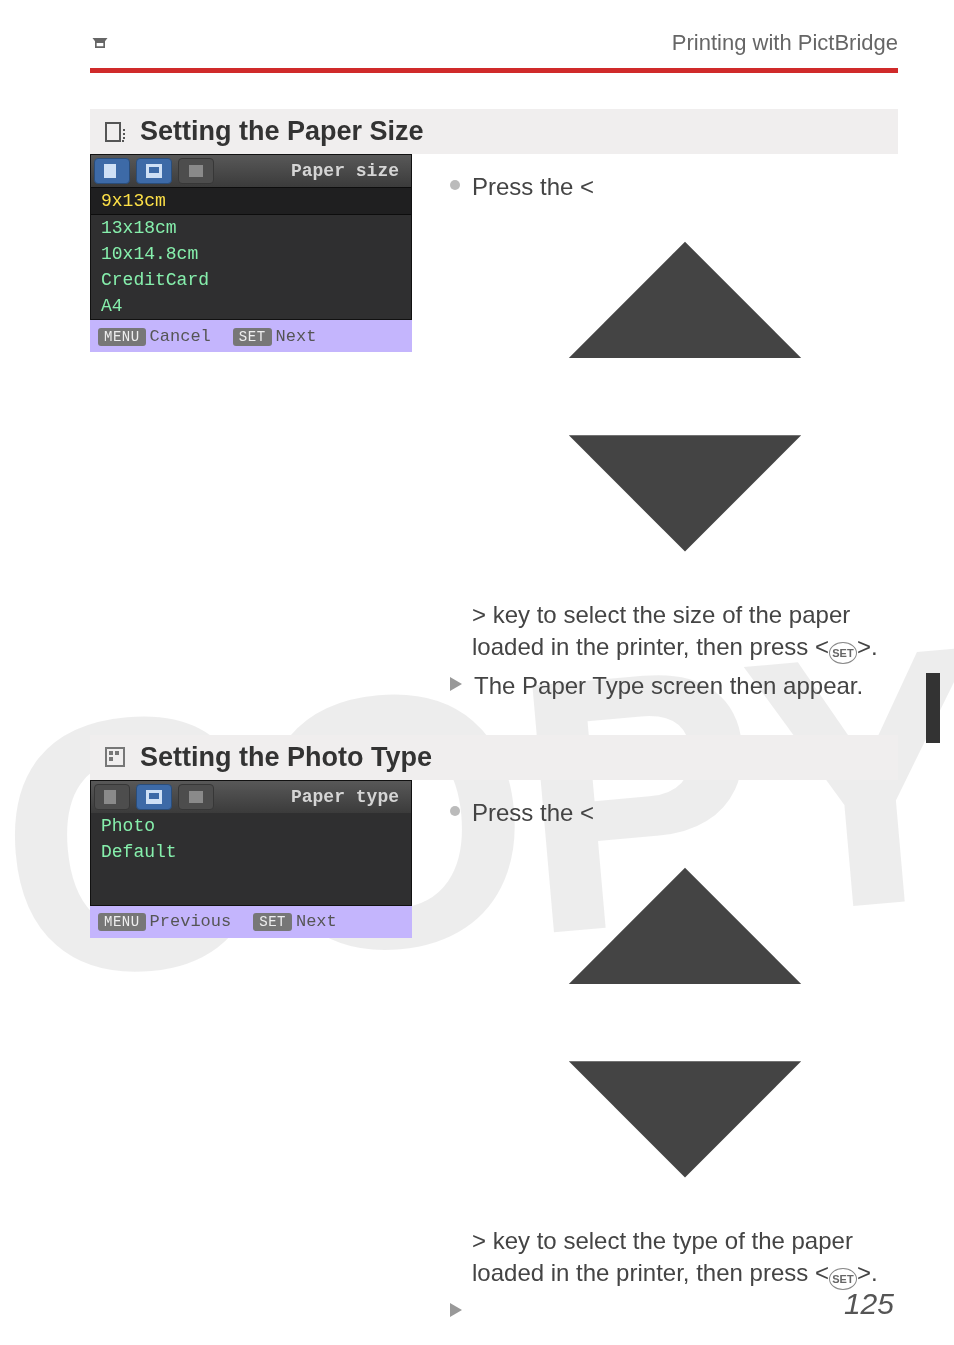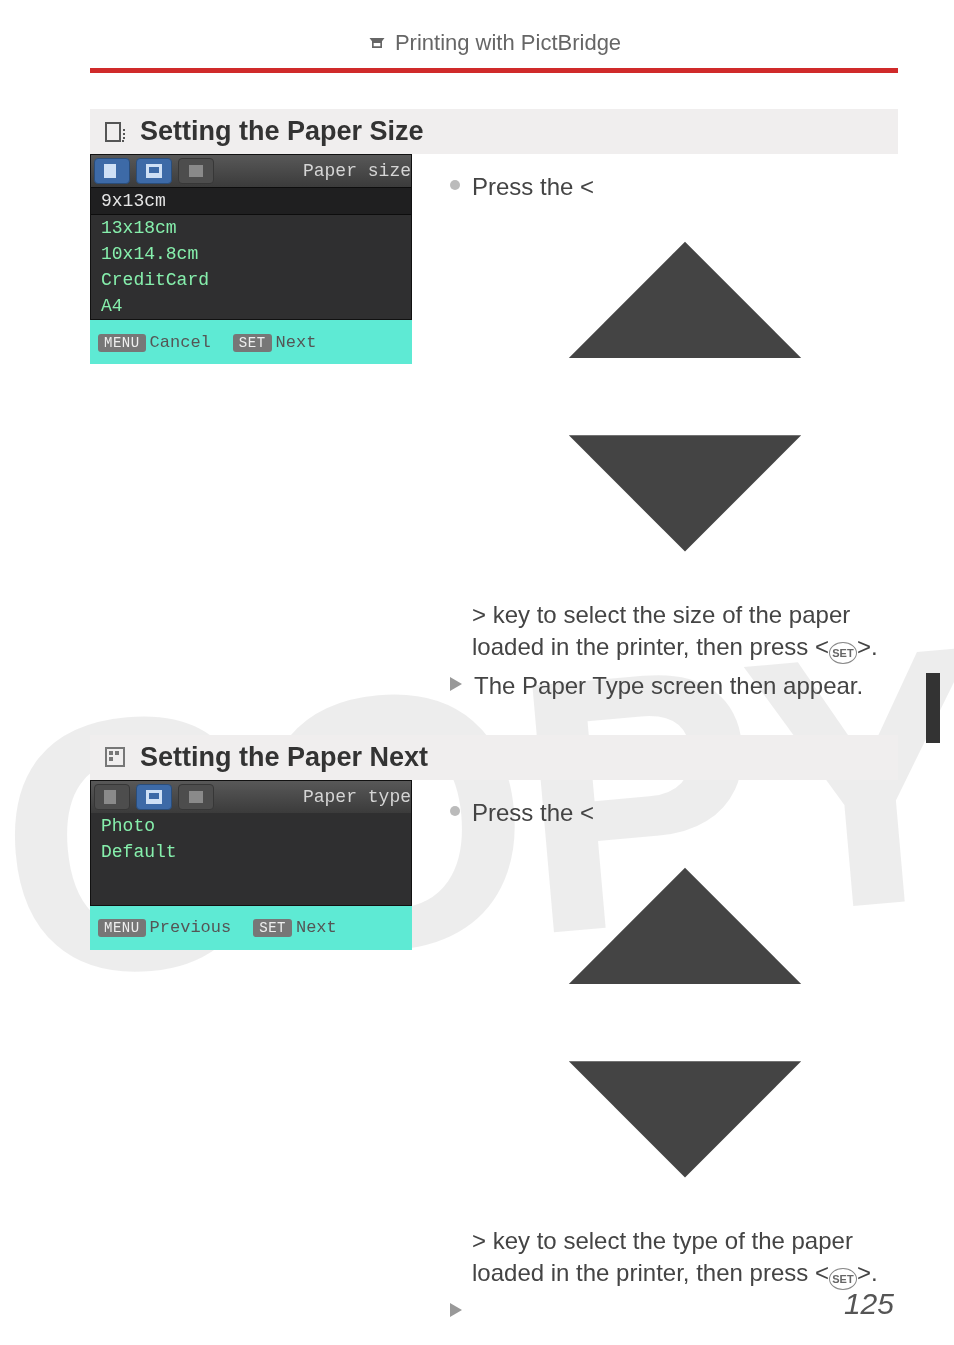--- a/index.html
+++ b/index.html
@@ -1,42 +1,42 @@
 <!DOCTYPE html>
 <html><head>
   <meta charset="utf-8">
   <style>
     * { margin: 0; padding: 0; box-sizing: border-box; }
     body { font-family: Arial, Helvetica, sans-serif; background: #fff; color: #222; width: 954px; height: 1345px; position: relative; }
     .watermark { position: absolute; inset: 0; z-index: 0; opacity: 0.1; pointer-events: none; display: flex; justify-content: center; align-items: center; overflow: hidden; }
     .watermark span { font-size: 360px; font-weight: 700; color: #555; transform: rotate(-5deg) translateY(140px); font-family: Arial, sans-serif; letter-spacing: -10px; }
     .content { position: relative; z-index: 1; padding: 30px 56px 30px 90px; }
-    .top-right { display: flex; align-items: center; justify-content: center; gap: 8px; color: #666; font-size: 22px; margin-bottom: 12px; }
+    .top-right { display: flex; align-items: center; justify-content: space-between; gap: 8px; color: #666; font-size: 22px; margin-bottom: 12px; }
     .top-right svg { width: 20px; height: 20px; }
     .red-line { height: 5px; background: #d02a2a; margin-bottom: 36px; }
     .section-title { background: #f0eeee; padding: 7px 12px 7px 12px; display: flex; align-items: center; gap: 12px; font-size: 27px; font-weight: 700; color: #333; margin-bottom: 0; }
     .section-title svg { width: 26px; height: 24px; flex-shrink: 0; }
     .row { display: flex; gap: 38px; align-items: flex-start; margin-bottom: 26px; }
     .screenshot { width: 322px; flex-shrink: 0; }
     .desc { flex: 1; font-size: 24px; line-height: 1.35; color: #444; margin-top: 17px; }
     .desc ul { list-style: none; }
     .desc li { display: flex; gap: 12px; margin-bottom: 6px; }
     .desc .dot { flex-shrink: 0; margin-top: 9px; width: 10px; height: 10px; border-radius: 50%; background: #bbb; }
     .desc .tri { flex-shrink: 0; margin-top: 7px; width: 0; height: 0; border-left: 12px solid #999; border-top: 7px solid transparent; border-bottom: 7px solid transparent; }
     .screen-box { background: #2f2f30; border: 1px solid #111; }
     .tabbar { display: flex; align-items: center; background: linear-gradient(#585858,#3b3b3b); height: 32px; position: relative; }
     .tab { width: 36px; height: 26px; margin: 3px 3px; border-radius: 4px; display: flex; align-items: center; justify-content: center; }
     .tab svg { width: 20px; height: 18px; }
     .tab.active { background: #3d6aa7; border: 1px solid #2a4d7a; }
     .tab.inactive { background: #4d4d4d; border: 1px solid #373737; }
-    .tabbar .label { color: #d5d5d5; font-size: 18px; font-family: 'Courier New', monospace; margin-left: auto; margin-right: 0; }
+    .tabbar .label { color: #d5d5d5; font-size: 18px; font-family: 'Courier New', monospace; margin-left: auto; margin-right: 12px; font-weight: bold; }
     .options { background: #2f2f30; }
     .options .opt { color: #86efac; font-size: 18px; font-family: 'Courier New', monospace; padding: 3px 10px; }
-    .options .opt.sel { color: #e5e5e5; background: #1f1f20; border-top: 1px solid #0d0d0d; border-bottom: 1px solid #0d0d0d; }
-    .footer-bar { display: flex; gap: 22px; background: #5eead4; height: 44px; align-items: center; padding: 0 8px; color: #555; font-size: 17px; font-family: 'Courier New', monospace; }
+    .options .opt.sel { color: #fde047; background: #1f1f20; border-top: 1px solid #0d0d0d; border-bottom: 1px solid #0d0d0d; }
+    .footer-bar { display: flex; gap: 22px; background: #c4b5fd; height: 32px; align-items: center; padding: 0 8px; color: #555; font-size: 17px; font-family: 'Courier New', monospace; }
     .badge { background: #777; color: #eee; border-radius: 3px; padding: 1px 6px; font-size: 14px; margin-right: 4px; letter-spacing: 0.5px; }
     .page-edge { position: absolute; right: 14px; top: 50%; width: 14px; height: 70px; background: #333; }
     .page-num { position: absolute; right: 60px; bottom: 24px; font-size: 30px; color: #555; font-style: italic; }
     .setkey { display: inline-flex; border: 1.5px solid #888; border-radius: 50%; align-items: center; justify-content: center; width: 28px; height: 22px; font-size: 11px; font-weight: 700; color: #666; vertical-align: -2px; padding-top: 1px; }
   </style>
 </head>
 <body>
 
 <div class="watermark">
     <span>COPY</span>
@@ -112,21 +112,21 @@
     </div>
   </div>
 
   <div class="section-title">
     <svg viewBox="0 0 24 24" fill="#777">
         <rect x="3" y="3" width="18" height="18" fill="none" stroke="#777" stroke-width="2"></rect>
         <rect x="6" y="6" width="4" height="4"></rect>
         <rect x="12" y="6" width="4" height="4"></rect>
         <rect x="6" y="12" width="4" height="4"></rect>
       </svg>
-    <span>Setting the Paper Next</span>
+    <span>Setting the Photo Type</span>
   </div>
   <div class="row">
     <div class="screenshot">
       <div class="screen-box">
         <div class="tabbar">
           <div class="tab inactive">
               <svg viewBox="0 0 20 18" fill="#8a8a8a">
                 <rect x="2" y="2" width="12" height="14"></rect>
               </svg>
             </div>

